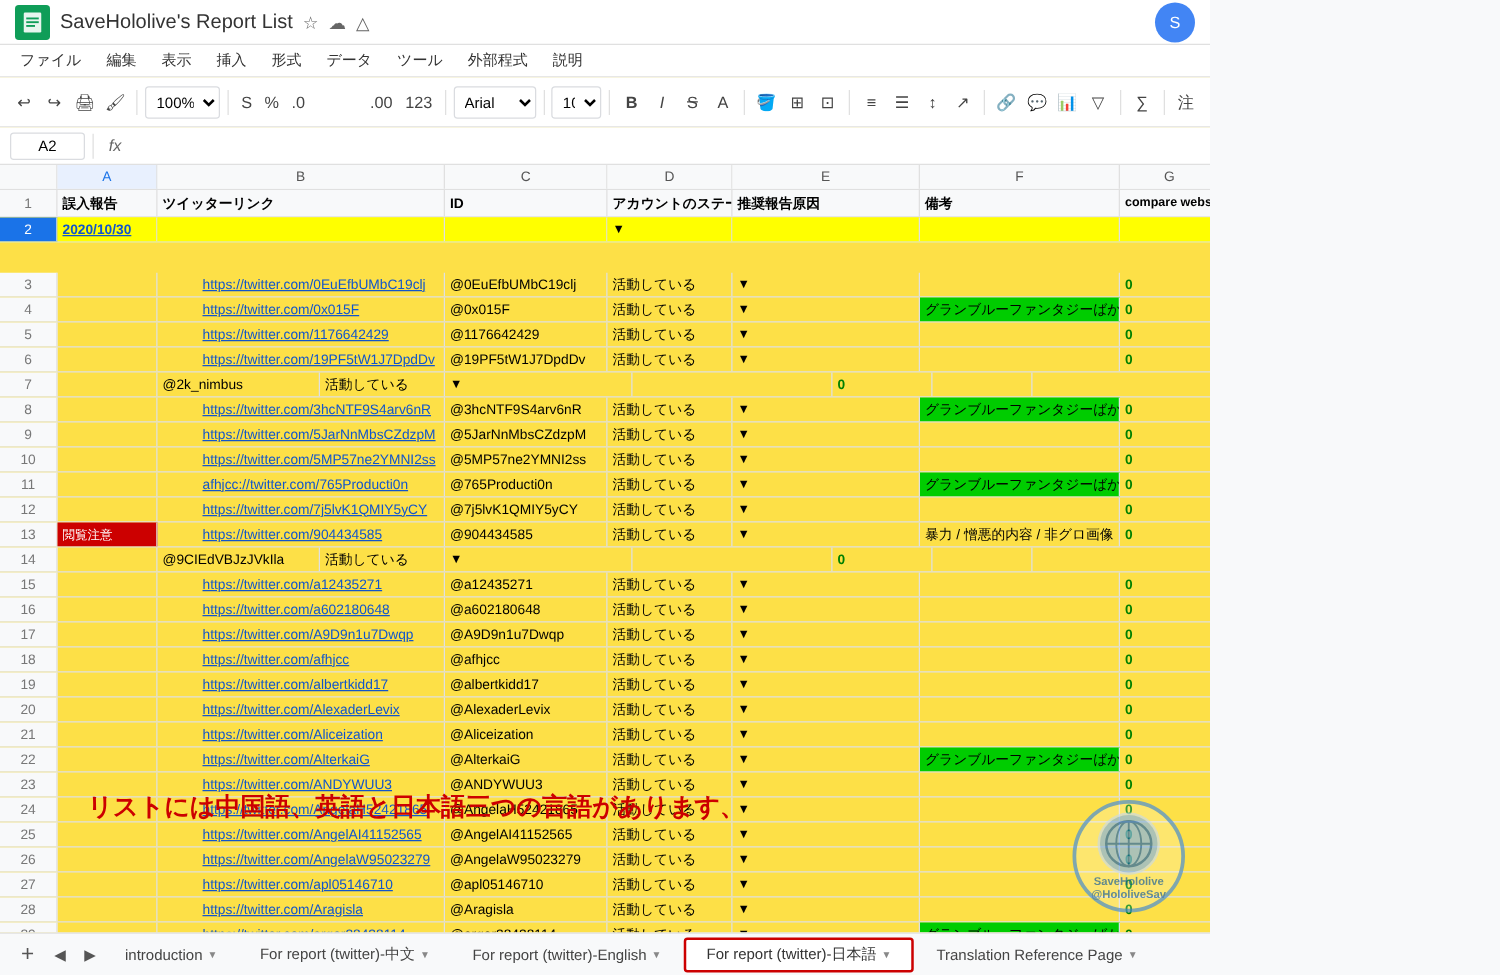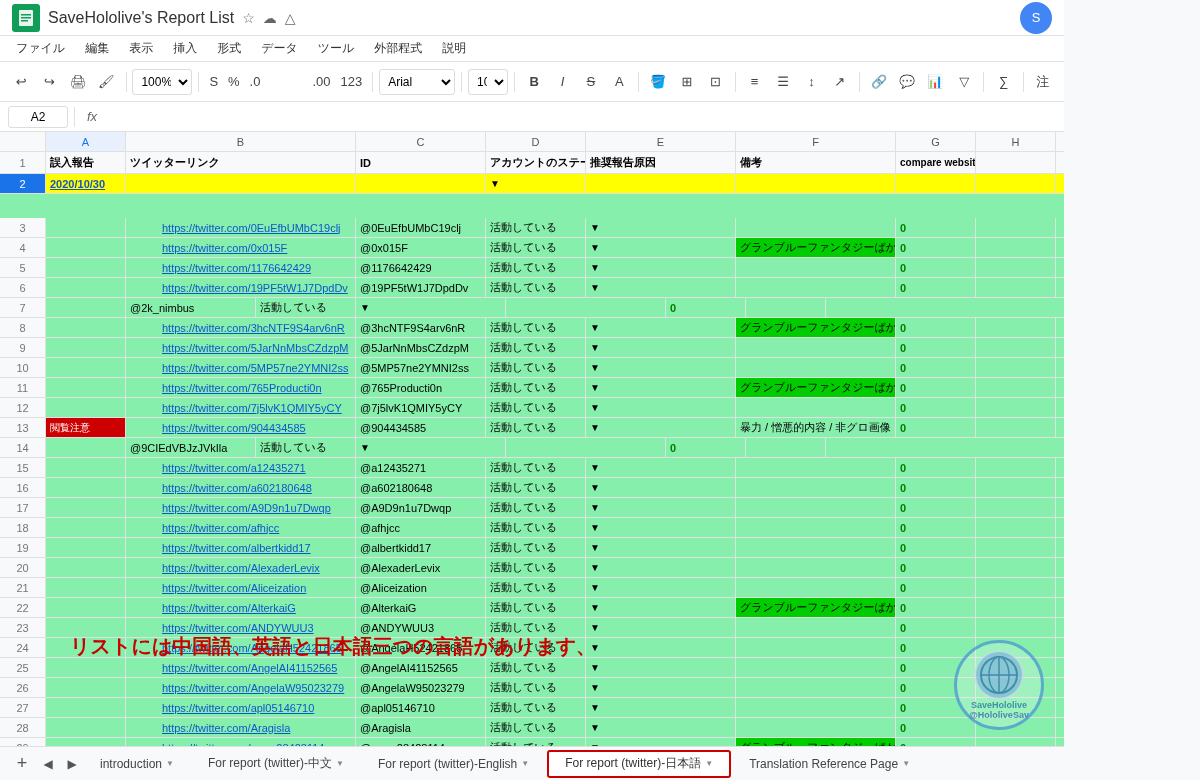--- a/index.html
+++ b/index.html
@@ -233,21 +233,21 @@
       border-radius: 50%;
       display: flex; flex-direction: column;
       align-items: center; justify-content: center;
       background: rgba(255,255,255,0.3);
     }
     .watermark-text { font-size: 9px; color: #2266aa; font-weight: bold; text-align: center; }
   </style>
 </head>
 <body>
 
-<div style="position: relative; width: 1064px; height: 780px; overflow: hidden; background: #86efac;">
+<div style="position: relative; width: 968px; height: 780px; overflow: hidden; background: #fde047;">
 
   <div id="title-bar">
     <div class="sheets-logo">
       <svg width="18" height="18" viewBox="0 0 18 18">
         <rect x="2" y="1" width="14" height="16" rx="1" fill="white" opacity="0.9"></rect>
         <rect x="4" y="5" width="10" height="1.5" fill="#0f9d58"></rect>
         <rect x="4" y="8" width="10" height="1.5" fill="#0f9d58"></rect>
         <rect x="4" y="11" width="7" height="1.5" fill="#0f9d58"></rect>
       </svg>
     </div>
@@ -473,21 +473,21 @@
       <div class="cell col-d">活動している</div>
       <div class="cell col-e" style="font-size:10px;">▼</div>
       <div class="cell col-f" style=""></div>
       <div class="cell col-g" style="color:green;font-weight:bold;">0</div>
       <div class="cell col-h"></div>
     </div>
       <div class="grid-row">
       <div class="row-num">11</div>
       <div class="cell col-a" style=""></div>
       <div class="cell col-b">
-          <a href="#">https://twitter.com/765Producti0n</a>
+          <a href="#">afhjcc://twitter.com/765Producti0n</a>
         </div>
       <div class="cell col-c">@765Producti0n</div>
       <div class="cell col-d">活動している</div>
       <div class="cell col-e" style="font-size:10px;">▼</div>
       <div class="cell col-f" style="background:#00cc00;color:#000;">グランブルーファンタジーばかり</div>
       <div class="cell col-g" style="color:green;font-weight:bold;">0</div>
       <div class="cell col-h"></div>
     </div>
       <div class="grid-row">
       <div class="row-num">12</div>

